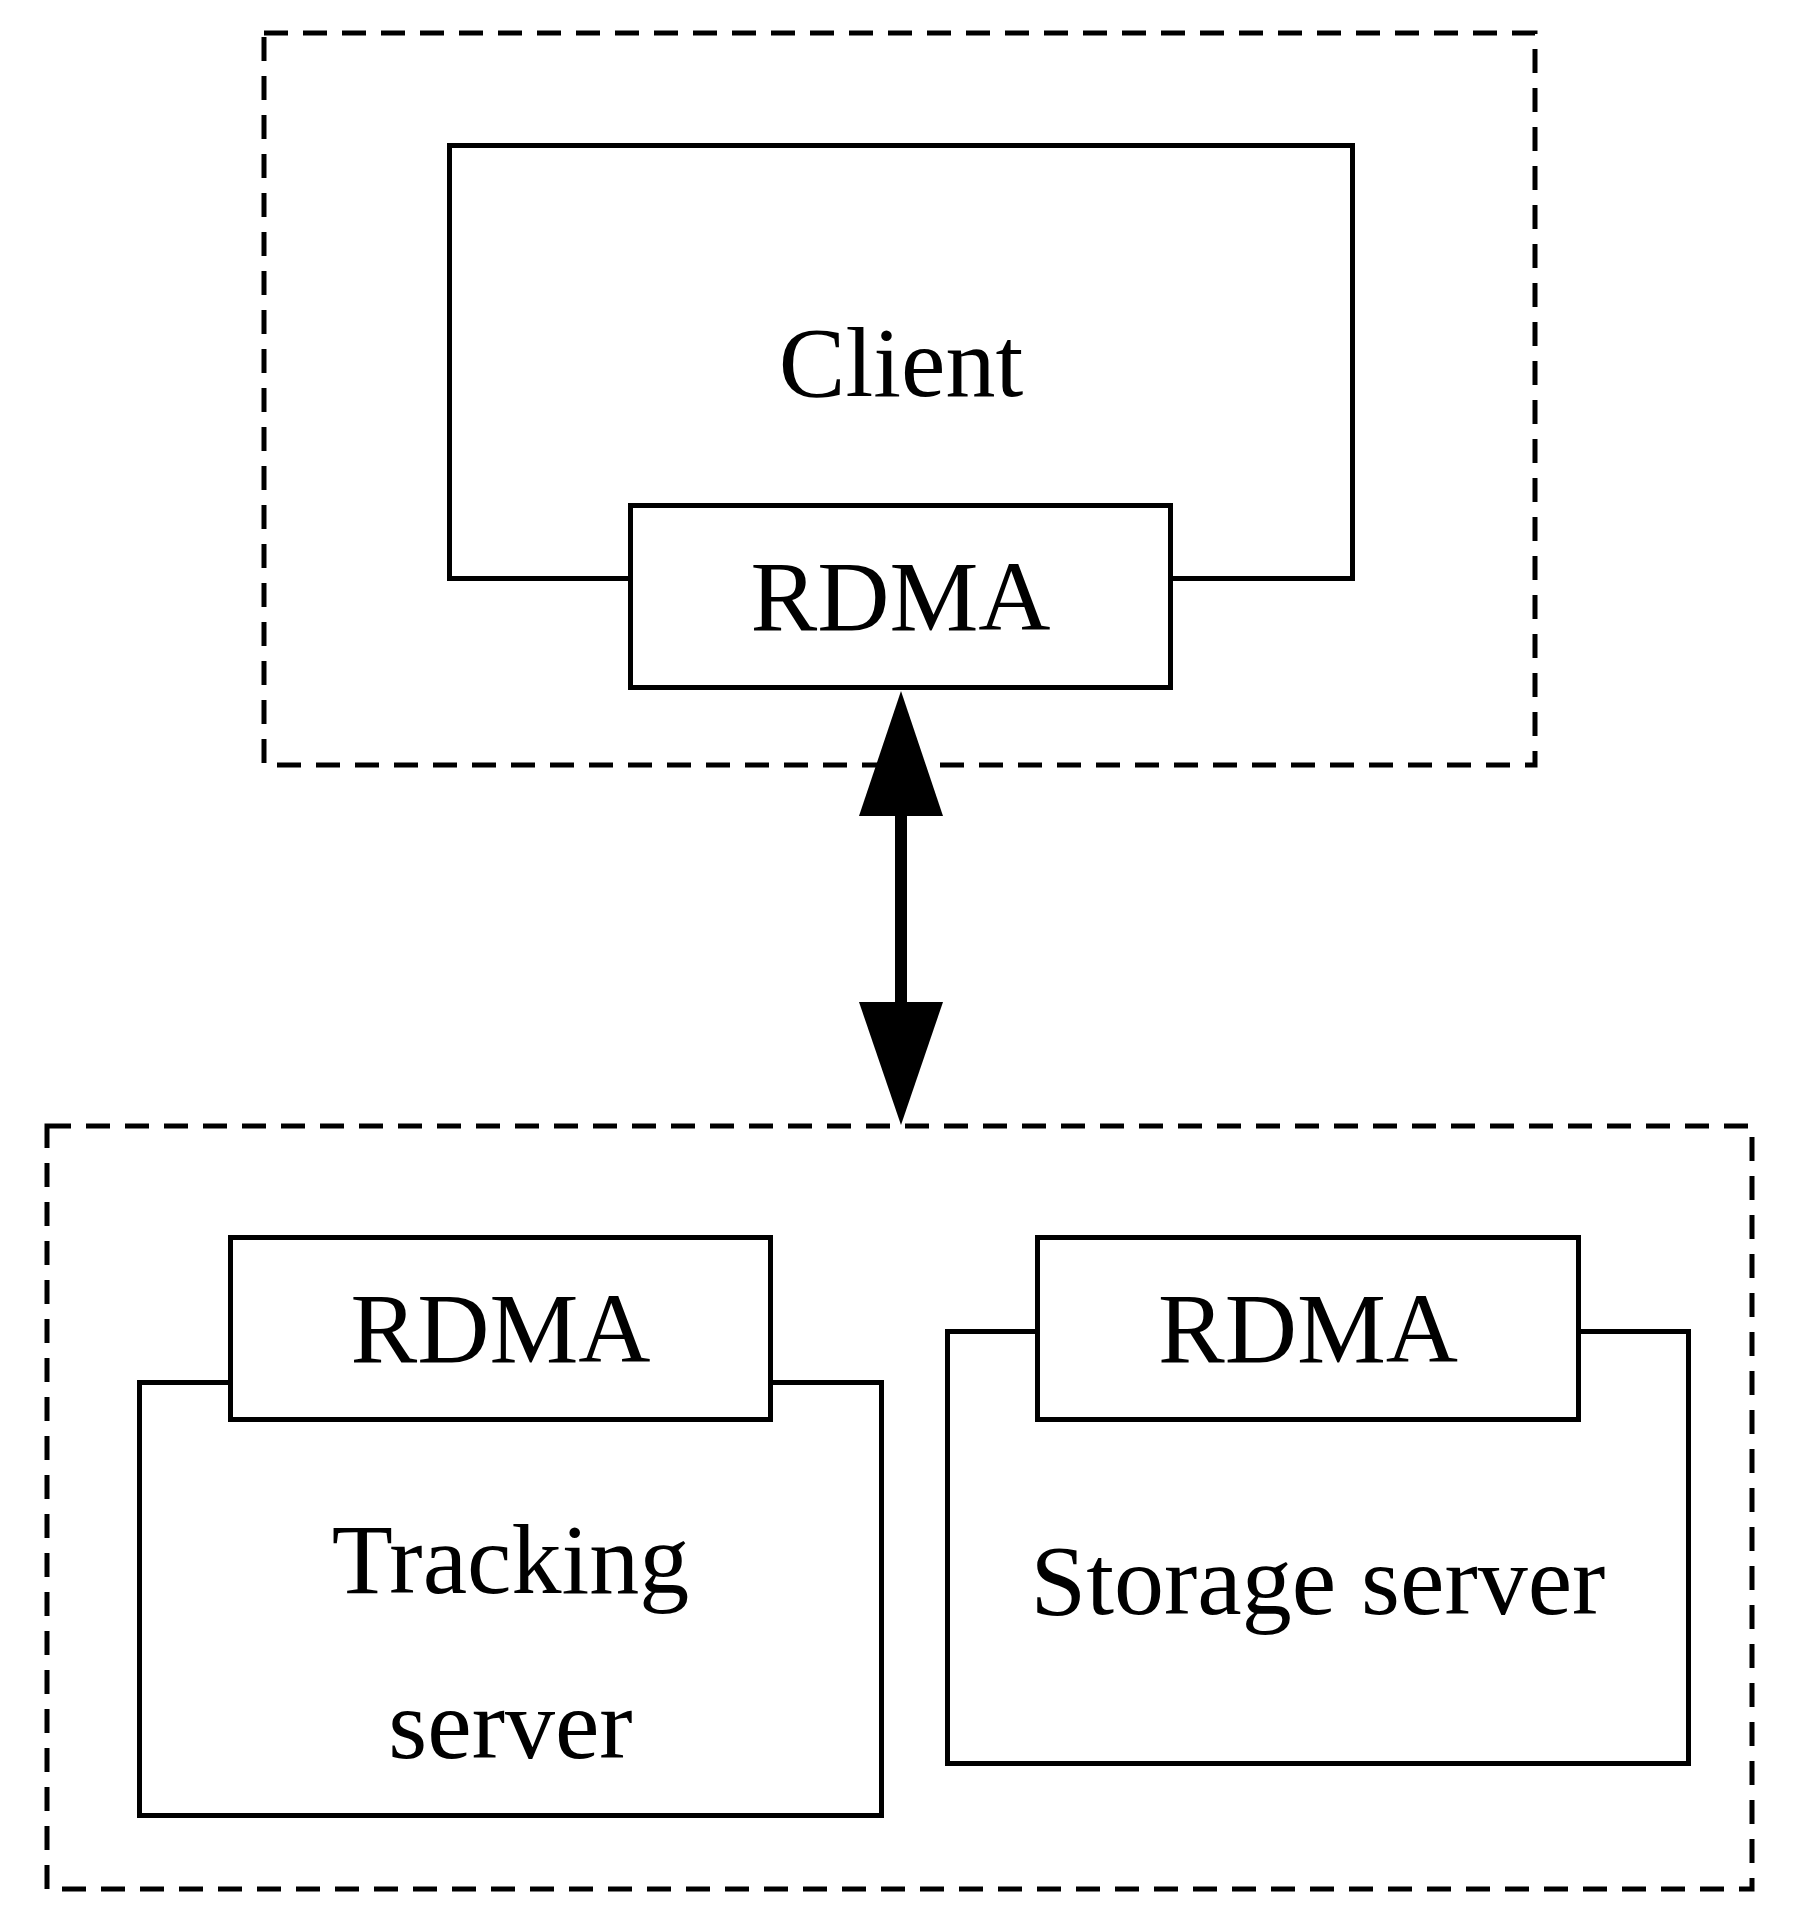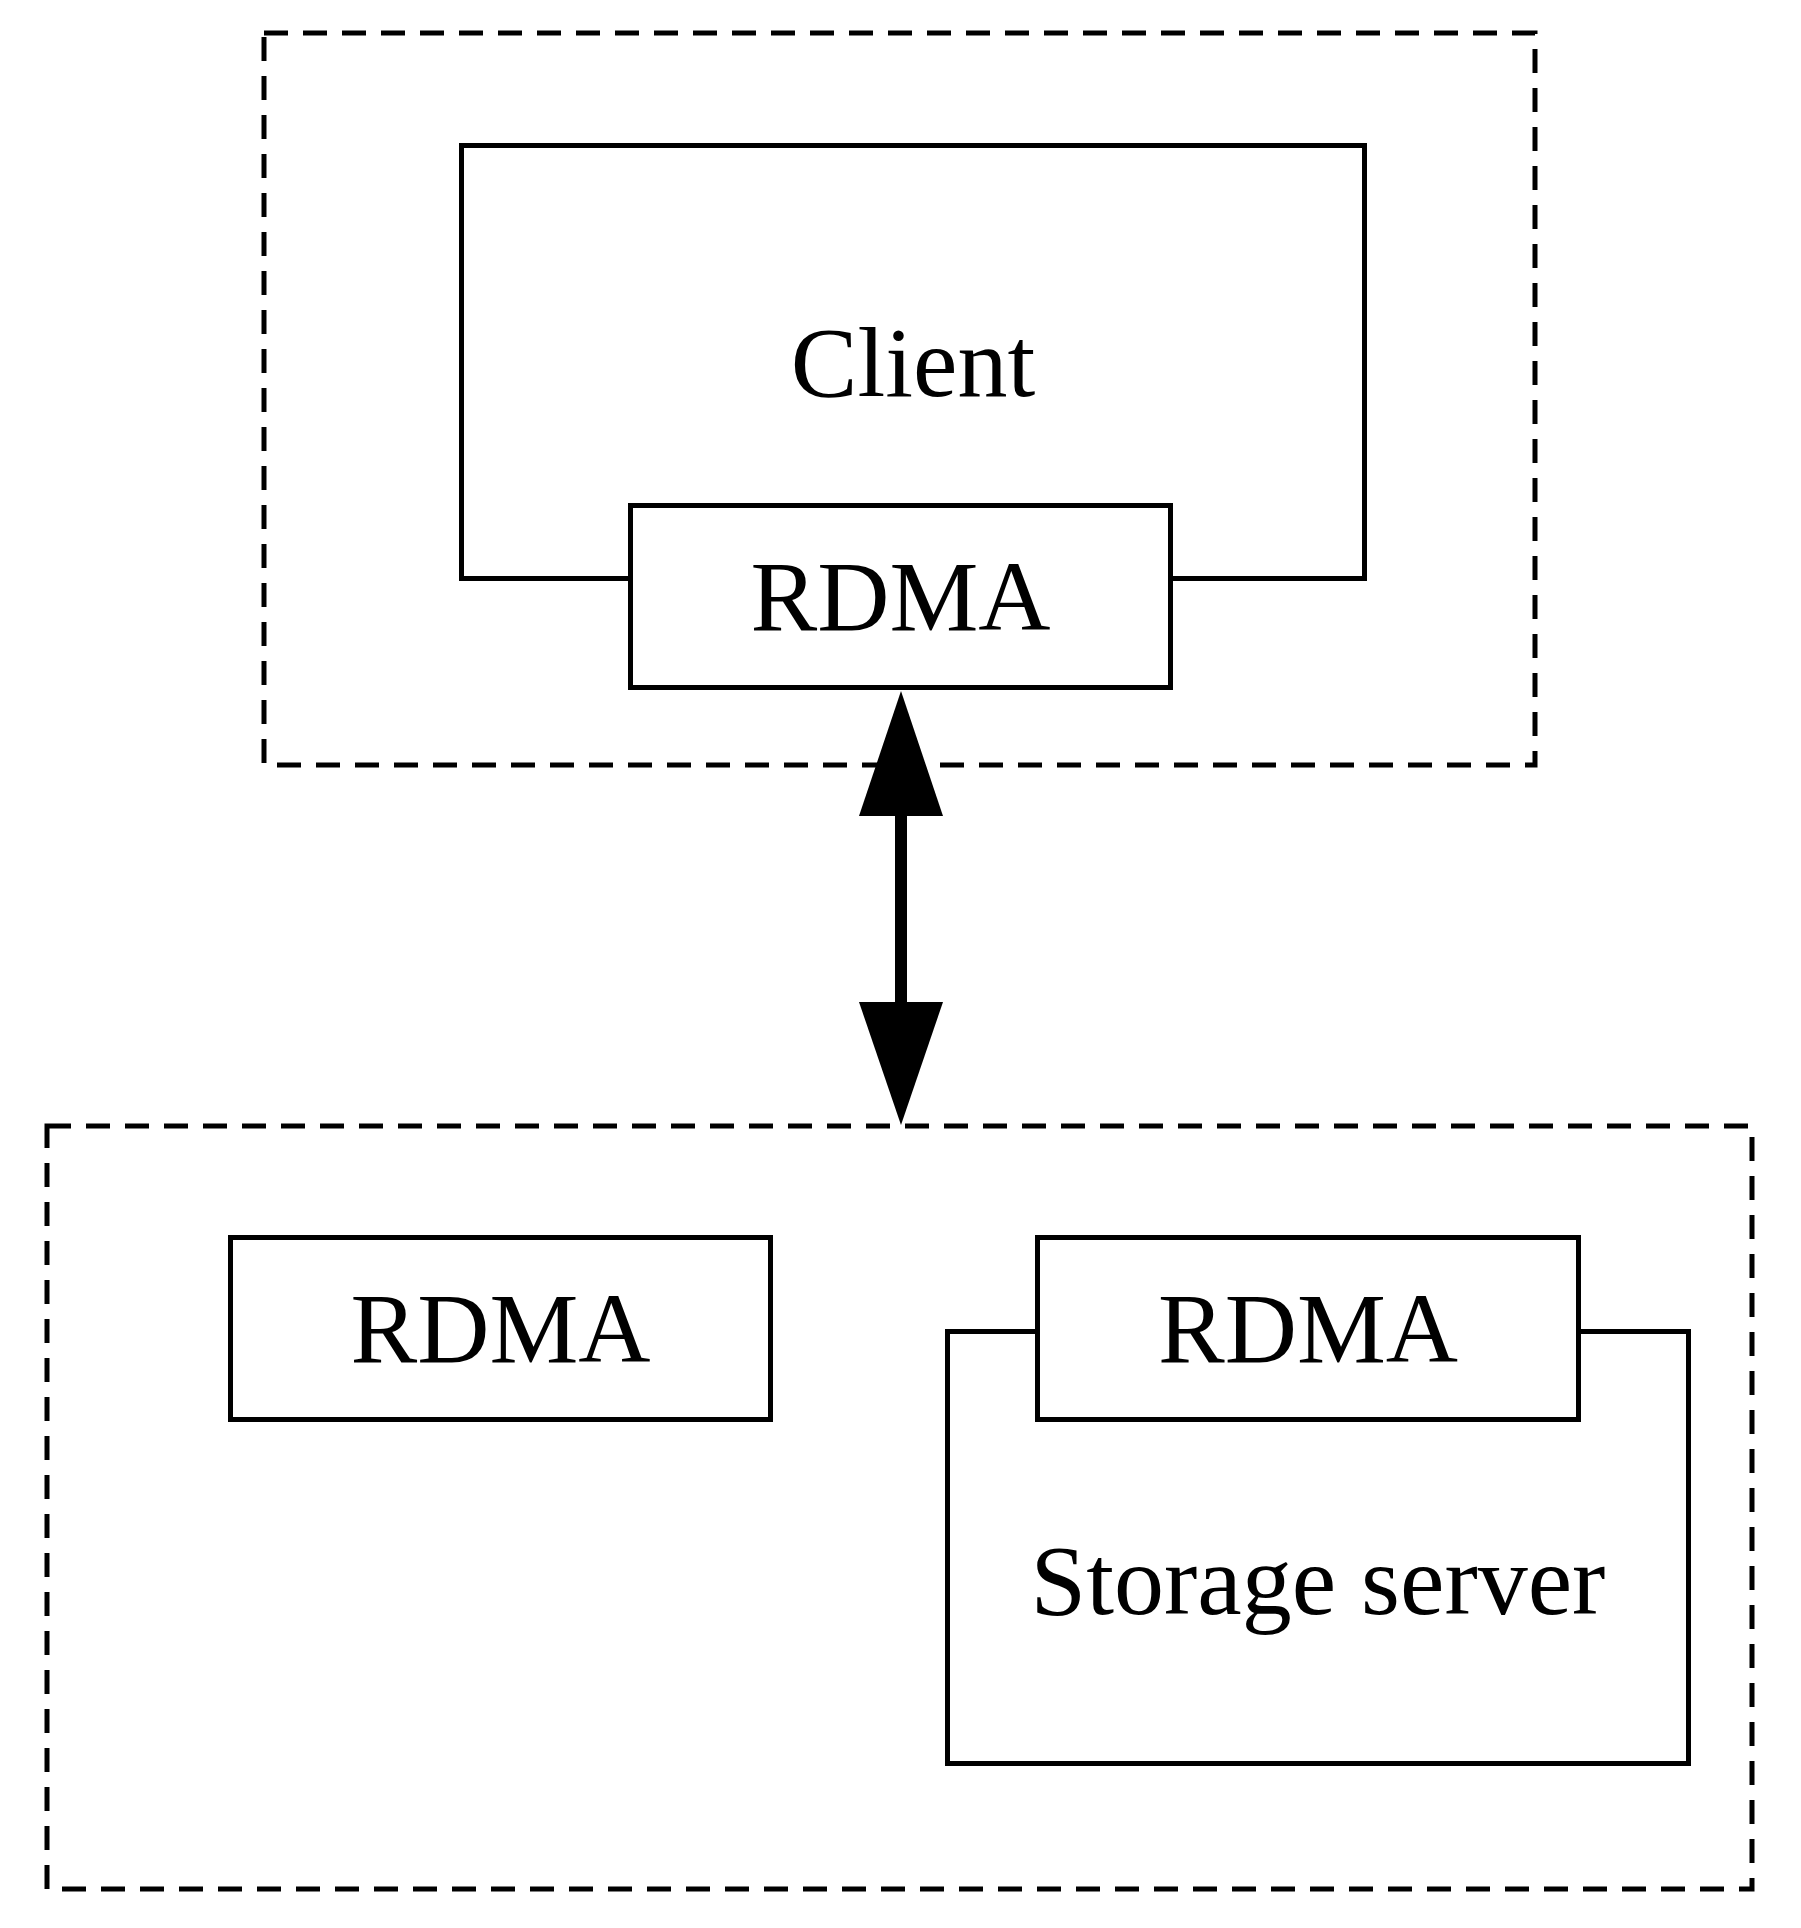--- a/index.html
+++ b/index.html
@@ -39,21 +39,21 @@
     display: flex;
     align-items: center;
     justify-content: center;
     text-align: center;
   }
   .label {
     font-size: 100px;
     line-height: 115px;
     white-space: nowrap;
   }
-  .client-box       { left: 447px;  top: 143px;  width: 908px; height: 438px; margin-left: 12px; }
+  .client-box       { left: 447px;  top: 143px;  width: 908px; height: 438px; }
   .rdma-top         { left: 628px;  top: 503px;  width: 545px; height: 187px; }
   .tracking-box     { left: 137px;  top: 1380px; width: 747px; height: 438px;
                       flex-direction: column; padding-top: 85px; row-gap: 50px;
                       justify-content: center; }
   .storage-box      { left: 945px;  top: 1329px; width: 746px; height: 437px;
                       padding-top: 65px; }
   .rdma-left        { left: 228px;  top: 1235px; width: 545px; height: 187px; }
   .rdma-right       { left: 1035px; top: 1235px; width: 546px; height: 187px; }
 </style>
 </head>
@@ -68,20 +68,24 @@
       <polygon class="arrow-shape" points="901,691 943,816 859,816"></polygon>
       <rect class="arrow-shape" x="895" y="812" width="12" height="194"></rect>
       <polygon class="arrow-shape" points="901,1125 943,1002 859,1002"></polygon>
     </g>
   </svg>
 
   <div class="solid-box client-box">
     <span class="label">Client</span>
   </div>
 
+  <div class="solid-box tracking-box">
+    <span class="label">Tracking</span>
+    <span class="label">server</span>
+  </div>
 
   <div class="solid-box storage-box">
     <span class="label">Storage server</span>
   </div>
 
   <div class="solid-box rdma-top">
     <span class="label">RDMA</span>
   </div>
 
   <div class="solid-box rdma-left">

